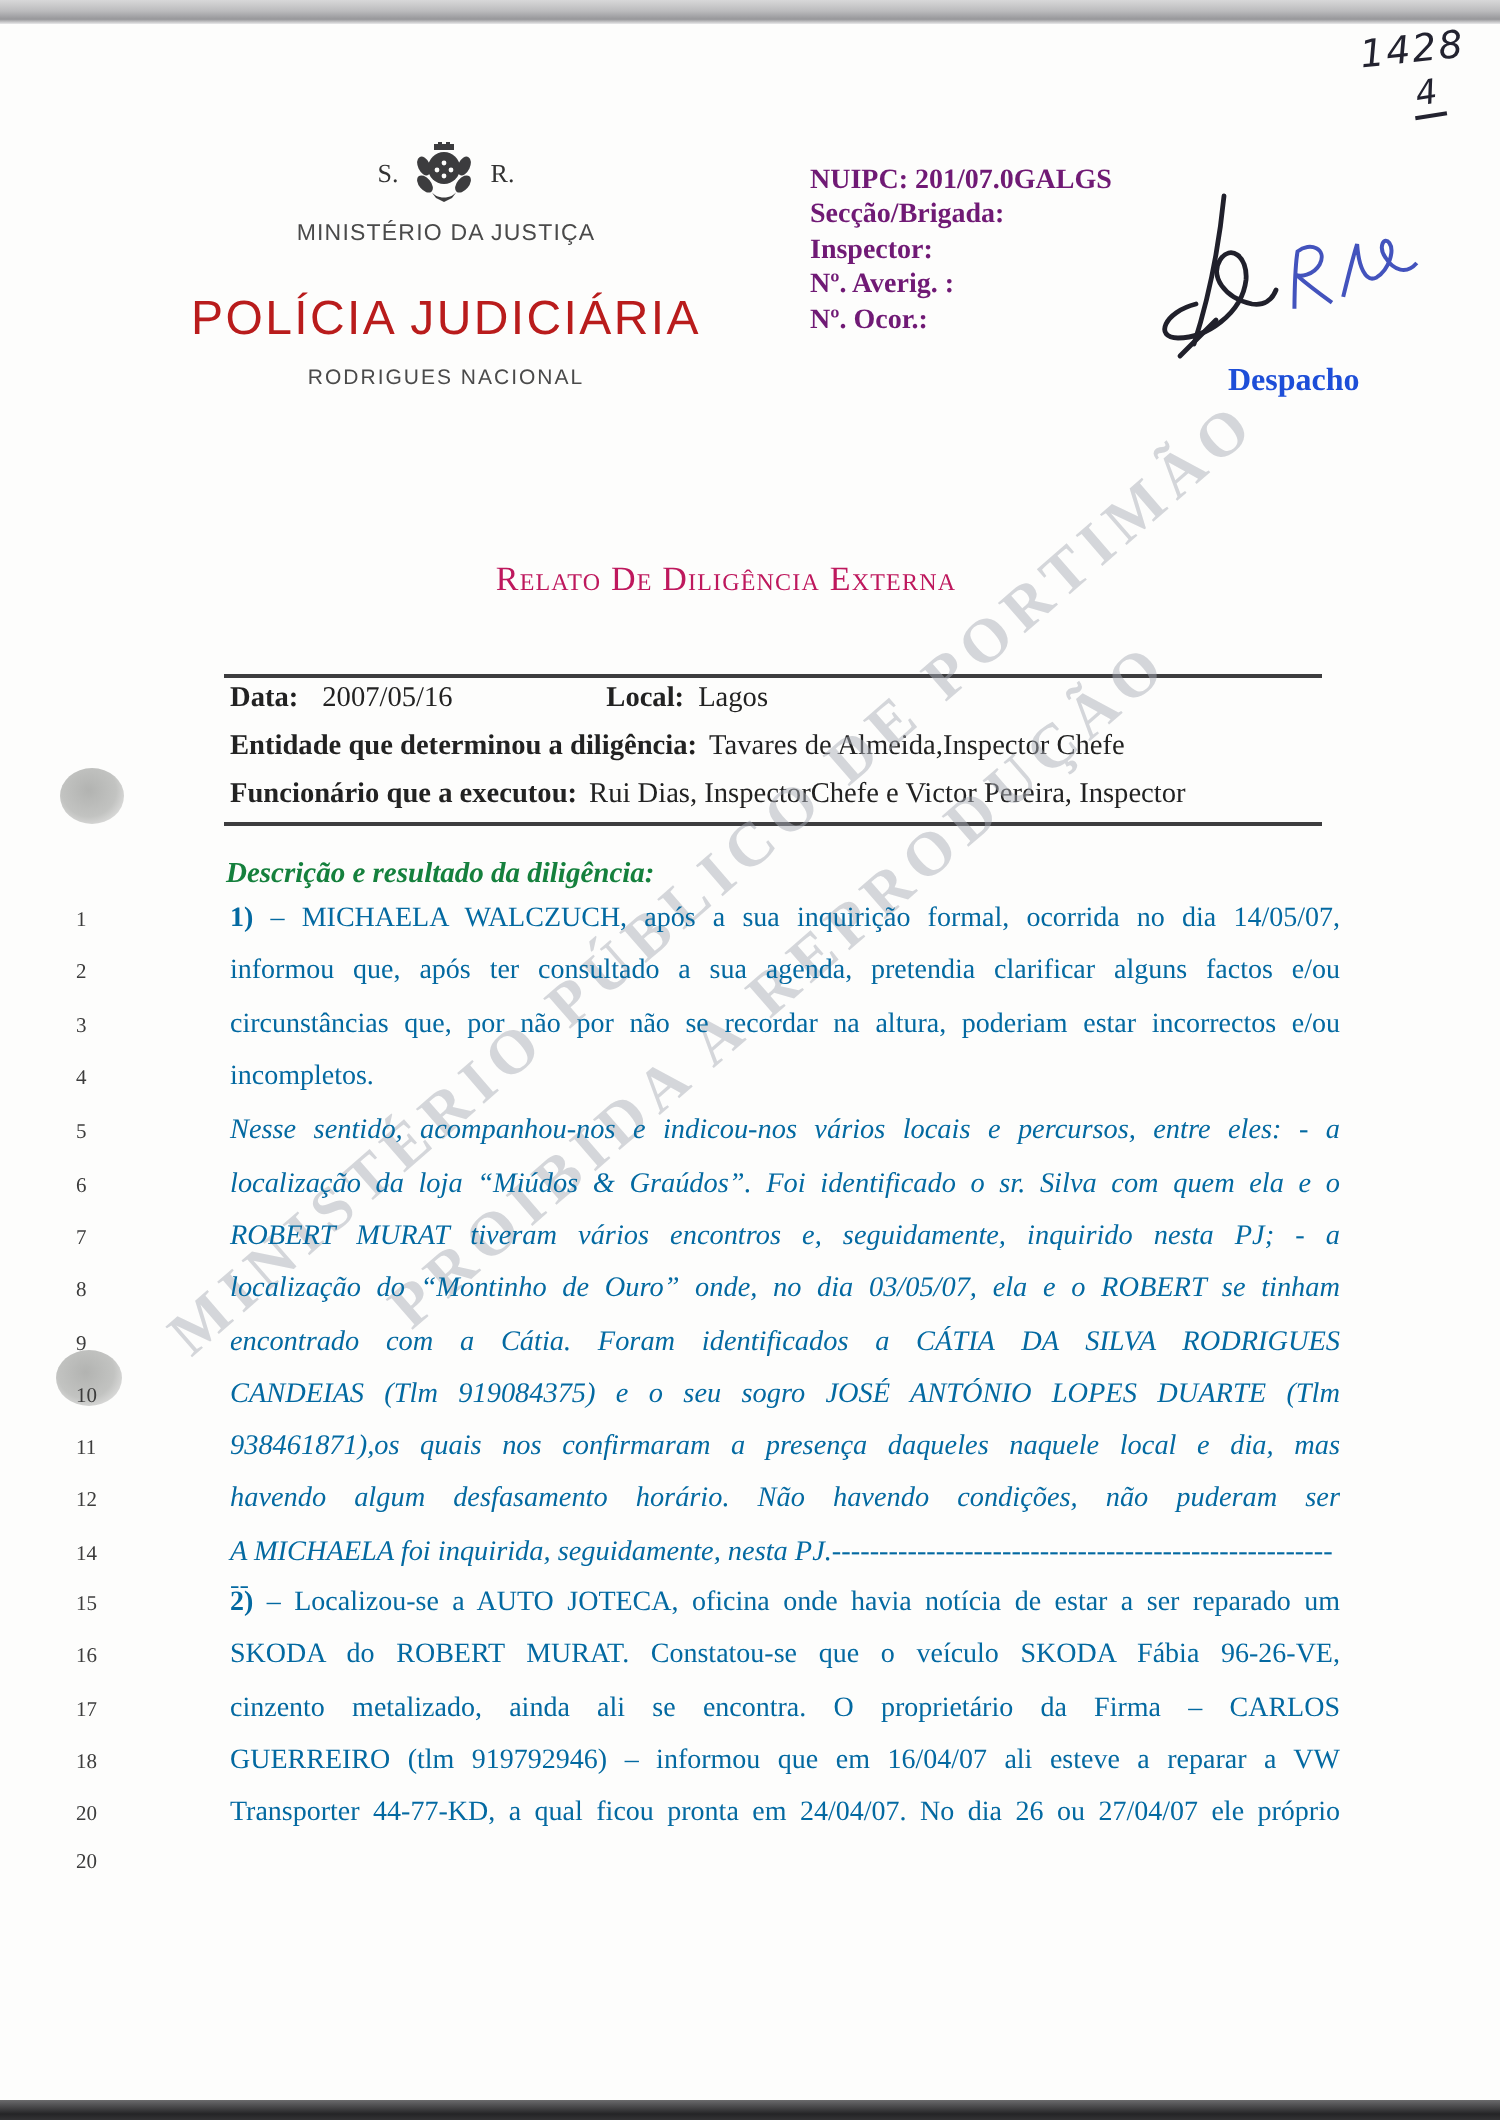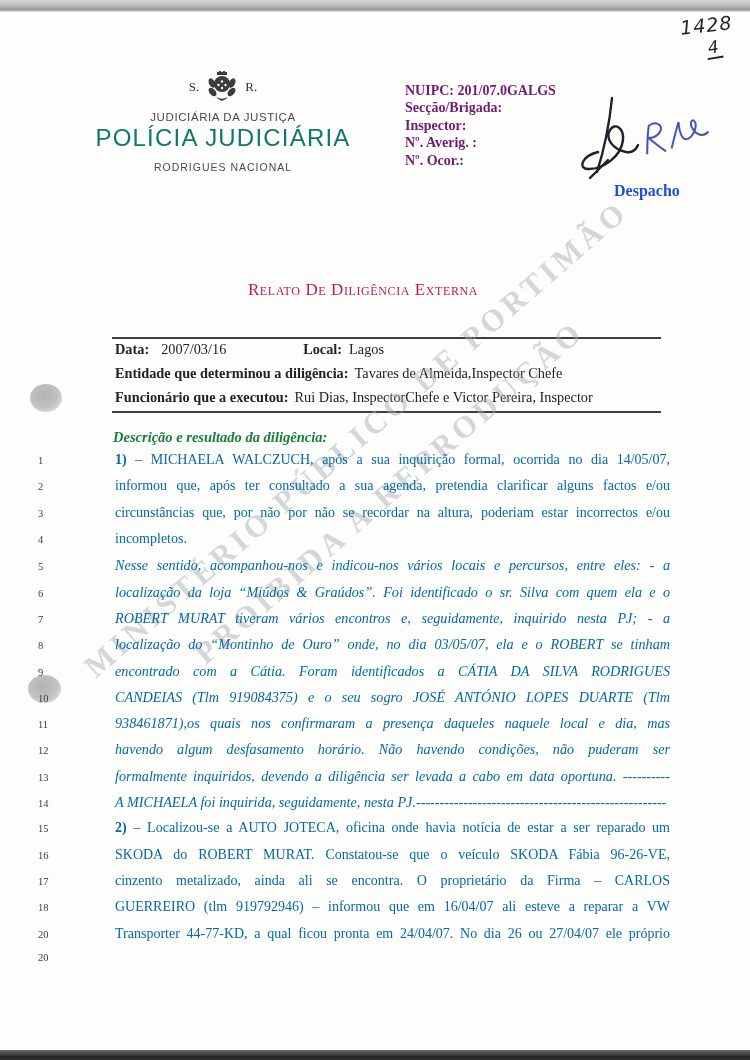--- a/index.html
+++ b/index.html
@@ -17,22 +17,22 @@
   .hw{position:absolute;font-family:"DejaVu Sans",sans-serif;color:#232330;}
   .hw-num{right:18px;top:14px;font-size:19px;font-style:italic;transform:rotate(-6deg);letter-spacing:1px;}
   .hw-page{right:28px;top:37px;font-size:17px;font-style:italic;transform:rotate(-9deg);
         border-bottom:2px solid #232330;padding:0 3px 0 2px;}
 
   .header-left{position:absolute;left:88px;top:70px;width:270px;text-align:center;color:#3f3f3f;}
   .sr-row{display:flex;align-items:center;justify-content:center;gap:9px;height:34px;}
   .sr-letter{font-size:13px;color:#333;}
   .ministry{margin-top:7px;font-family:"Liberation Sans",sans-serif;font-size:11.5px;
         letter-spacing:.6px;color:#4a4a4a;}
-  .org{margin-top:1px;font-family:"Liberation Sans",sans-serif;font-size:24px;
-        letter-spacing:1.2px;color:#0f766e;}
+  .org{margin-top:23px;font-family:"Liberation Sans",sans-serif;font-size:24px;
+        letter-spacing:1.2px;color:#b91c1c;}
   .dir{margin-top:9px;font-family:"Liberation Sans",sans-serif;font-size:10.5px;
         letter-spacing:1px;color:#4a4a4a;}
 
   .header-right{position:absolute;left:405px;top:82px;font-weight:bold;font-size:14px;
         line-height:17.4px;color:#701a75;}
   .signature{position:absolute;left:568px;top:92px;}
   .despacho{position:absolute;left:586px;top:182px;font-weight:bold;font-size:16px;color:#1d4ed8;margin-left:28px;}
 
   .title{position:absolute;left:48px;top:280px;width:630px;text-align:center;
         font-variant:small-caps;font-weight:normal;font-size:17px;letter-spacing:.6px;color:#be185d;}
@@ -100,21 +100,21 @@
         </g>
         <g fill="#fdfdfc">
           <circle cx="14" cy="10.5" r="1.2"></circle>
             <circle cx="10.5" cy="14" r="1.2"></circle>
           <circle cx="17.5" cy="14" r="1.2"></circle>
             <circle cx="14" cy="17" r="1.2"></circle>
         </g>
       </svg>
       <span class="sr-letter">R.</span>
     </div>
-    <div class="ministry">JUDICIÁRIA DA JUSTIÇA</div>
+    <div class="ministry">MINISTÉRIO DA JUSTIÇA</div>
     <div class="org">POLÍCIA JUDICIÁRIA</div>
     <div class="dir">RODRIGUES NACIONAL</div>
   </div>
 
   <div class="header-right">
     <div>NUIPC: 201/07.0GALGS</div>
     <div>Secção/Brigada:</div>
     <div>Inspector:</div>
     <div>Nº. Averig. :</div>
     <div>Nº. Ocor.:</div>
@@ -132,21 +132,21 @@
       <path d="M33 32 C38 20 42 11 44 7 C43 18 45 27 51 25 C58 22 62 13 60 9 C58 5 54 10 57 16 C60 23 66 26 72 21"></path>
     </g>
     <text x="0" y="0" font-size="0" fill="#4353bd">RD</text>
   </svg>
   <div class="despacho">Despacho</div>
 
   <div class="title">Relato De Diligência Externa</div>
 
   <div class="rule rule-top"></div>
   <div class="info-row ir1">
-    <b>Data:</b><span class="iv-date">2007/03/16</span><b>Local:</b><span class="iv-local">Lagos</span>
+    <b>Data:</b><span class="iv-date">2007/05/16</span><b>Local:</b><span class="iv-local">Lagos</span>
   </div>
   <div class="info-row ir3">
     <b>Funcionário que a executou:</b><span class="iv">Rui Dias, InspectorChefe e Victor Pereira, Inspector</span>
   </div>
   <div class="info-row ir2">
     <b>Entidade que determinou a diligência:</b><span class="iv">Tavares de Almeida,Inspector Chefe</span>
   </div>
   <div class="rule rule-bottom"></div>
 
   <div class="section-heading">Descrição e resultado da diligência:</div>
@@ -192,24 +192,20 @@
         <span class="lt">CANDEIAS (Tlm 919084375) e o seu sogro JOSÉ ANTÓNIO LOPES DUARTE (Tlm</span>
       </div>
       <div class="line-row it">
         <span class="ln">11</span>
         <span class="lt">938461871),os quais nos confirmaram a presença daqueles naquele local e dia, mas</span>
       </div>
       <div class="line-row it">
         <span class="ln">12</span>
         <span class="lt">havendo algum desfasamento horário. Não havendo condições, não puderam ser</span>
       </div>
-      <div class="line-row it">
-        <span class="ln">13</span>
-        <span class="lt">formalmente inquiridos, devendo a diligência ser levada a cabo em data oportuna. ----------</span>
-      </div>
       <div class="line-row it nj">
         <span class="ln">14</span>
         <span class="lt">A MICHAELA foi inquirida, seguidamente, nesta PJ.-------------------------------------------------------</span>
       </div>
       <div class="line-row">
         <span class="ln">15</span>
         <span class="lt"><b>2) </b>– Localizou-se a AUTO JOTECA, oficina onde havia notícia de estar a ser reparado um</span>
       </div>
       <div class="line-row">
         <span class="ln">16</span>

